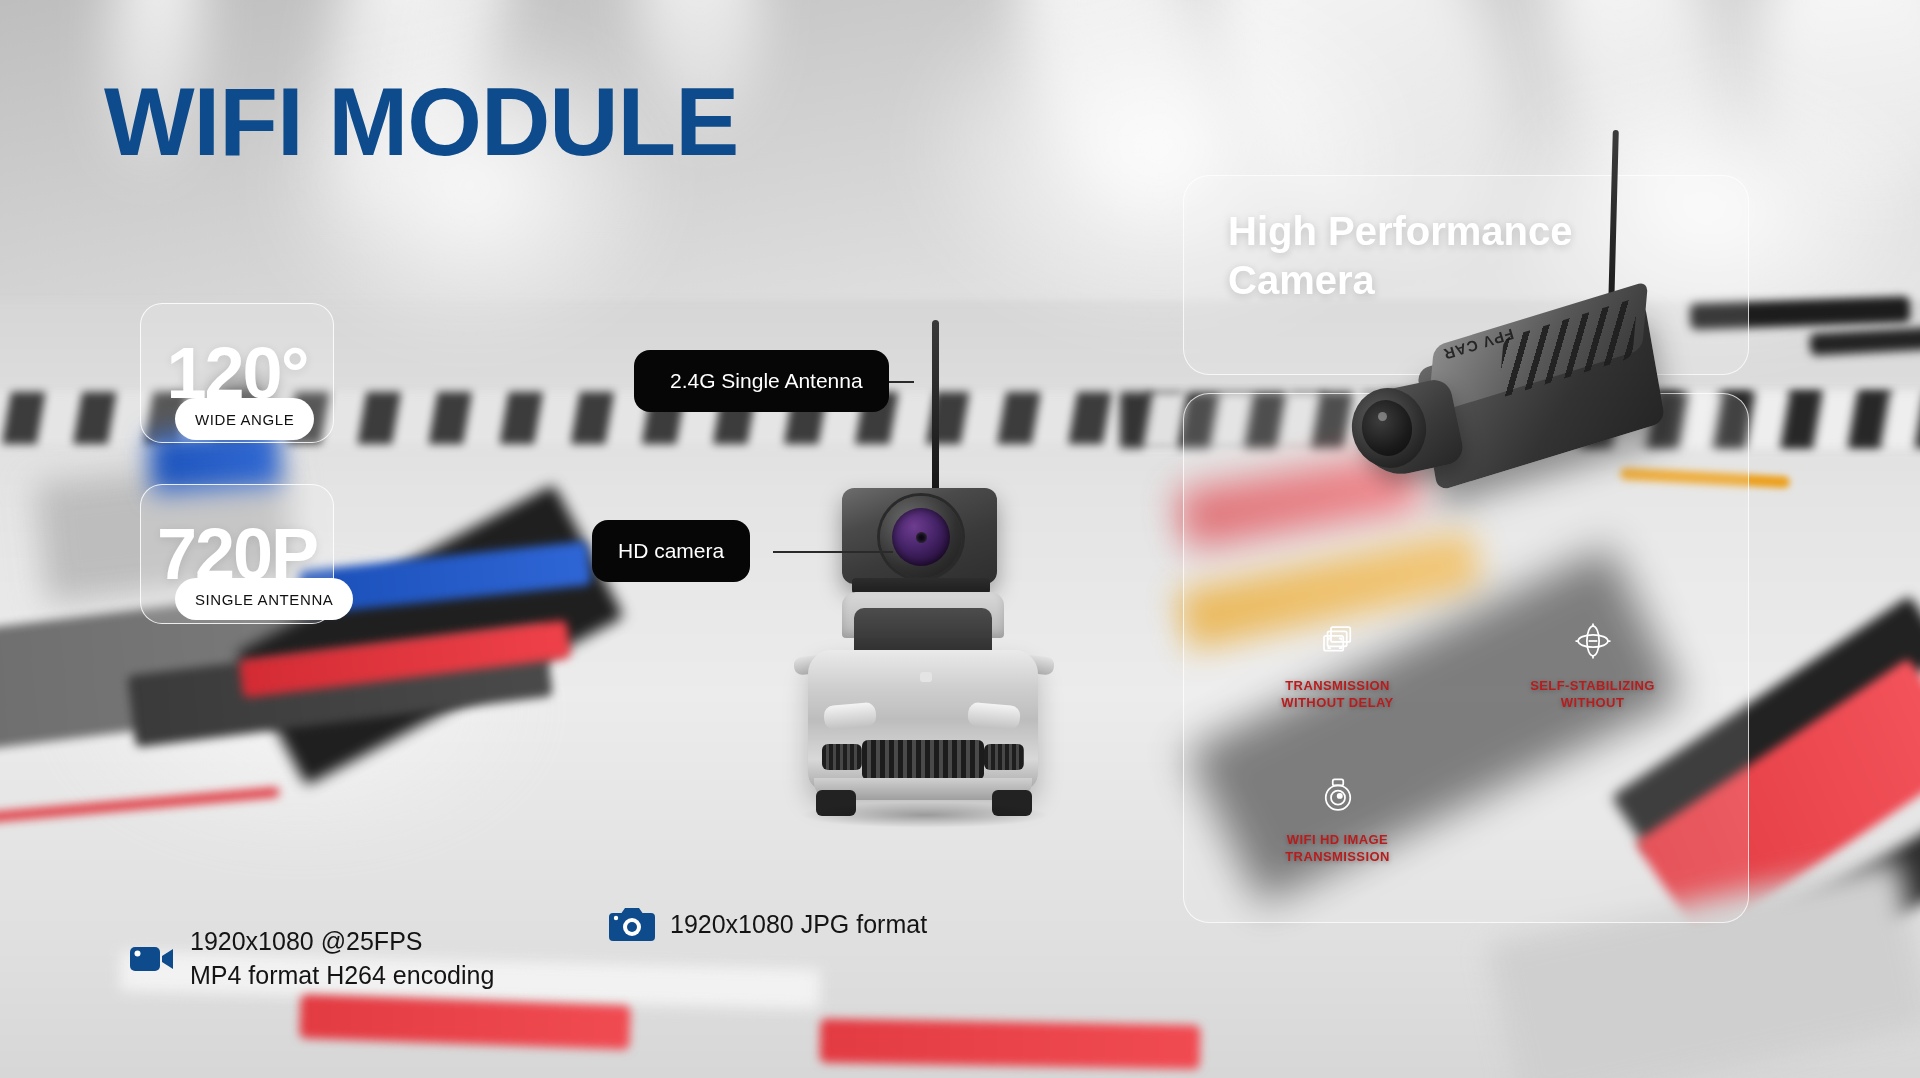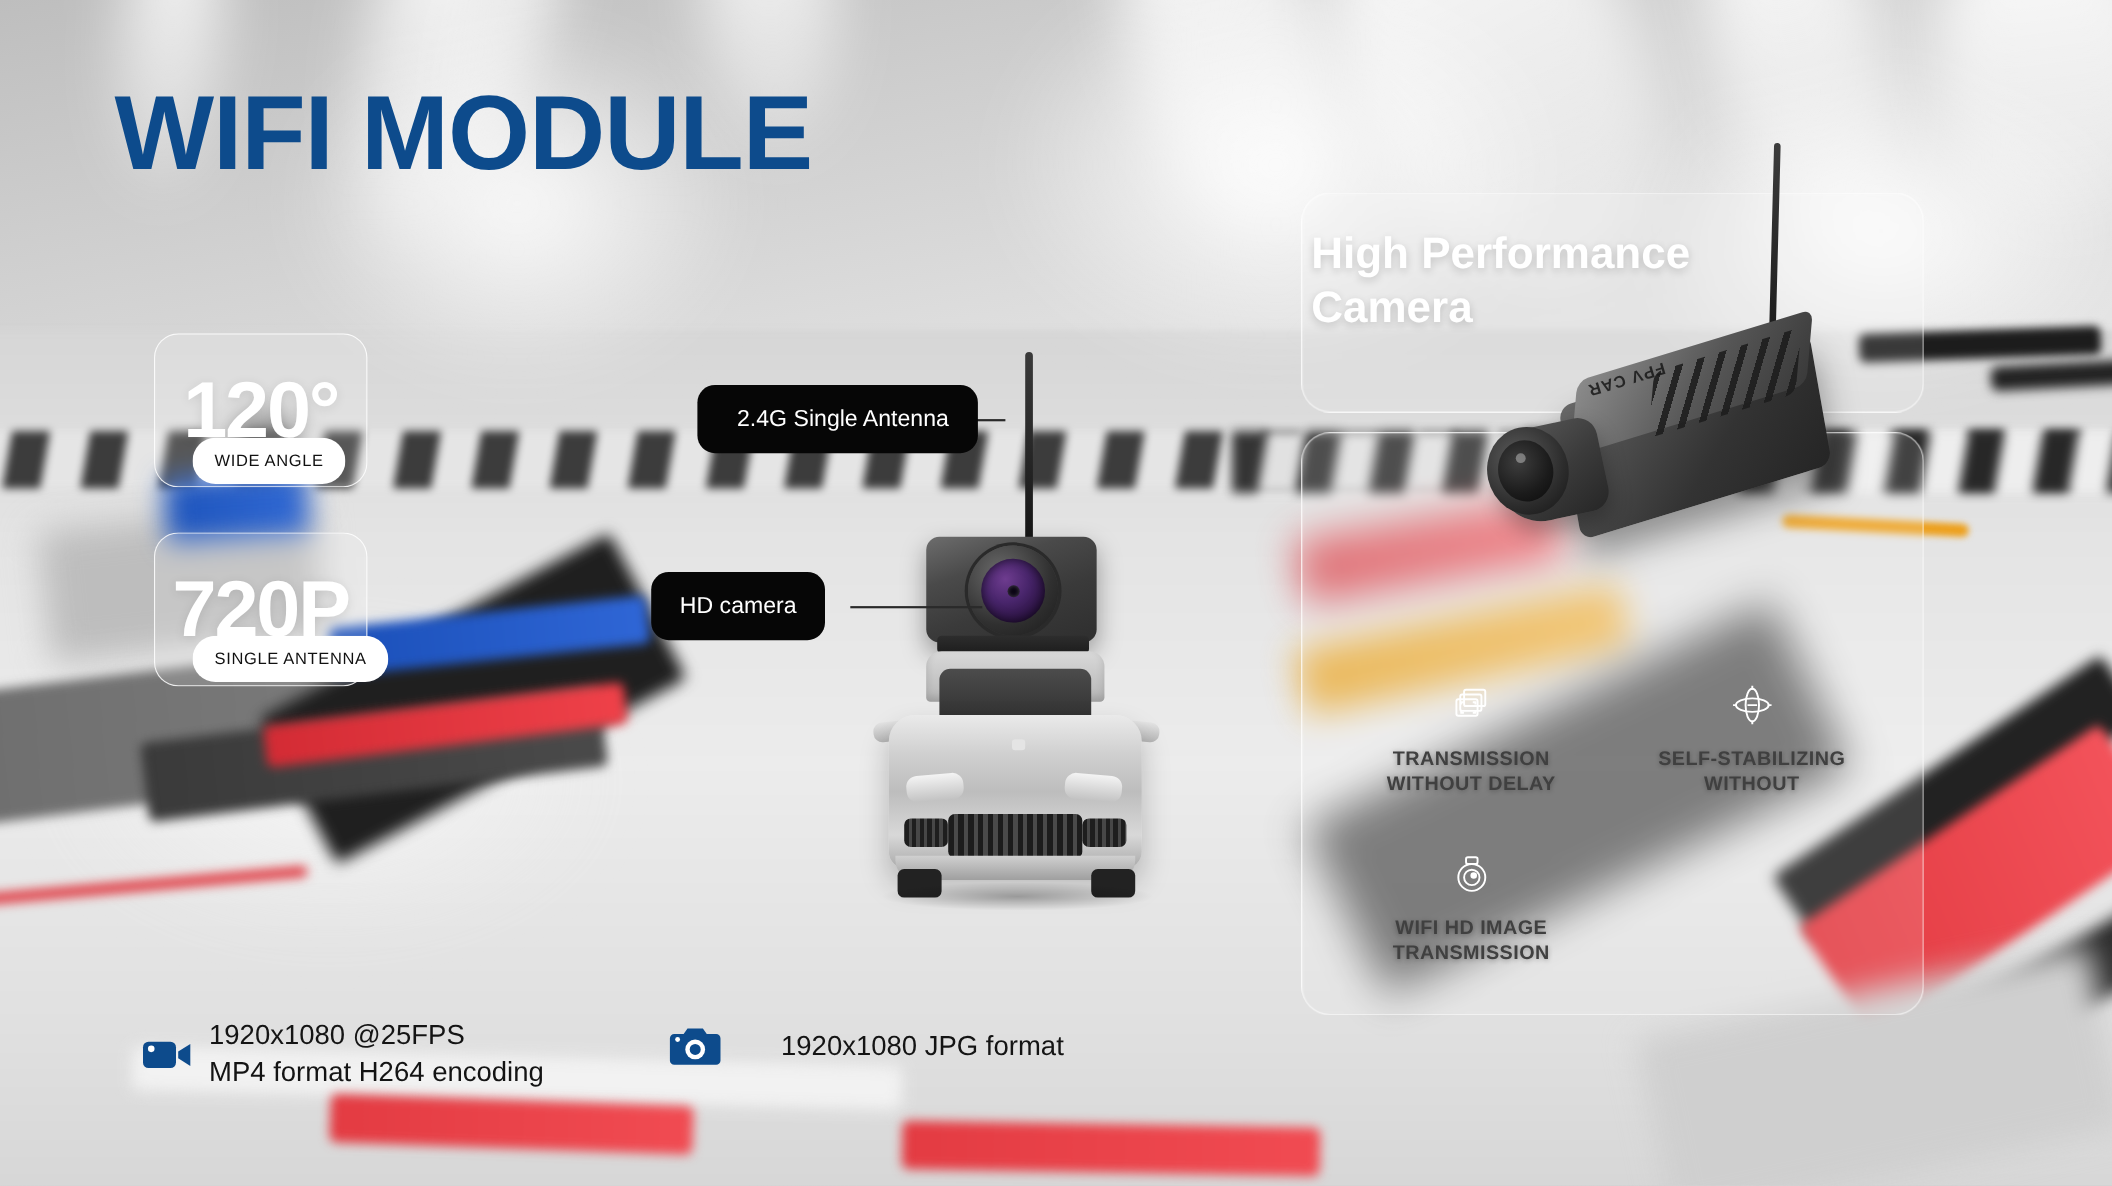--- a/index.html
+++ b/index.html
@@ -296,21 +296,21 @@
     position: absolute;
     border: 1.6px solid rgba(255,255,255,.75);
     border-radius: 26px;
     background: rgba(255,255,255,.13);
     backdrop-filter: blur(2px);
   }
   .panel-top { left: 1183px; top: 175px; width: 566px; height: 200px; }
   .panel-main { left: 1183px; top: 393px; width: 566px; height: 530px; }
 
   .panel-title {
-    position: absolute; left: 1192px; top: 207px;
+    position: absolute; left: 1228px; top: 207px;
     width: 480px;
     color: #fff; font-size: 40px; font-weight: 700; line-height: 1.22;
     text-shadow: 0 2px 8px rgba(0,0,0,.18);
   }
 
   
   .device { position: absolute; left: 1330px; top: 130px; width: 420px; height: 420px; }
   .dev-antenna {
     position: absolute; left: 280px; top: 0px; width: 6px; height: 215px;
     background: linear-gradient(180deg,#3c3c3c,#141414); border-radius: 3px;
@@ -370,29 +370,29 @@
   .features {
     position: absolute; left: 1215px; top: 620px;
     width: 500px; height: 290px;
     display: grid; grid-template-columns: 1fr 1fr; grid-template-rows: 1fr 1fr;
     column-gap: 10px; row-gap: 18px;
   }
   .feature { display: flex; flex-direction: column; align-items: center; }
   .feature .ficon { width: 42px; height: 42px; margin-bottom: 16px; }
   .feature .ficon svg { width: 100%; height: 100%; display: block; }
   .feature .flabel {
-    color: #404040; font-size: 18px; font-weight: 700; letter-spacing: .4px;
+    color: #b91c1c; font-size: 13px; font-weight: 700; letter-spacing: .4px;
     text-align: center; line-height: 1.3; text-shadow: 0 1px 5px rgba(0,0,0,.3);
     white-space: pre-line;
   }
 
   
   .spec { position: absolute; display: flex; align-items: center; }
   .spec-video { left: 128px; top: 925px; }
-  .spec-photo { left: 608px; top: 932px; gap: 40px; }
+  .spec-photo { left: 608px; top: 905px; }
   .spec-icon { width: 48px; height: 40px; margin-right: 14px; flex: 0 0 auto; }
   .spec-icon svg { width: 100%; height: 100%; display: block; }
   .spec-text { color: #141414; font-size: 25px; line-height: 1.35; white-space: pre-line; }
   .spec-text.one { font-size: 25px; }
 </style>
 </head>
 <body>
 
 <div id="stage">
 

